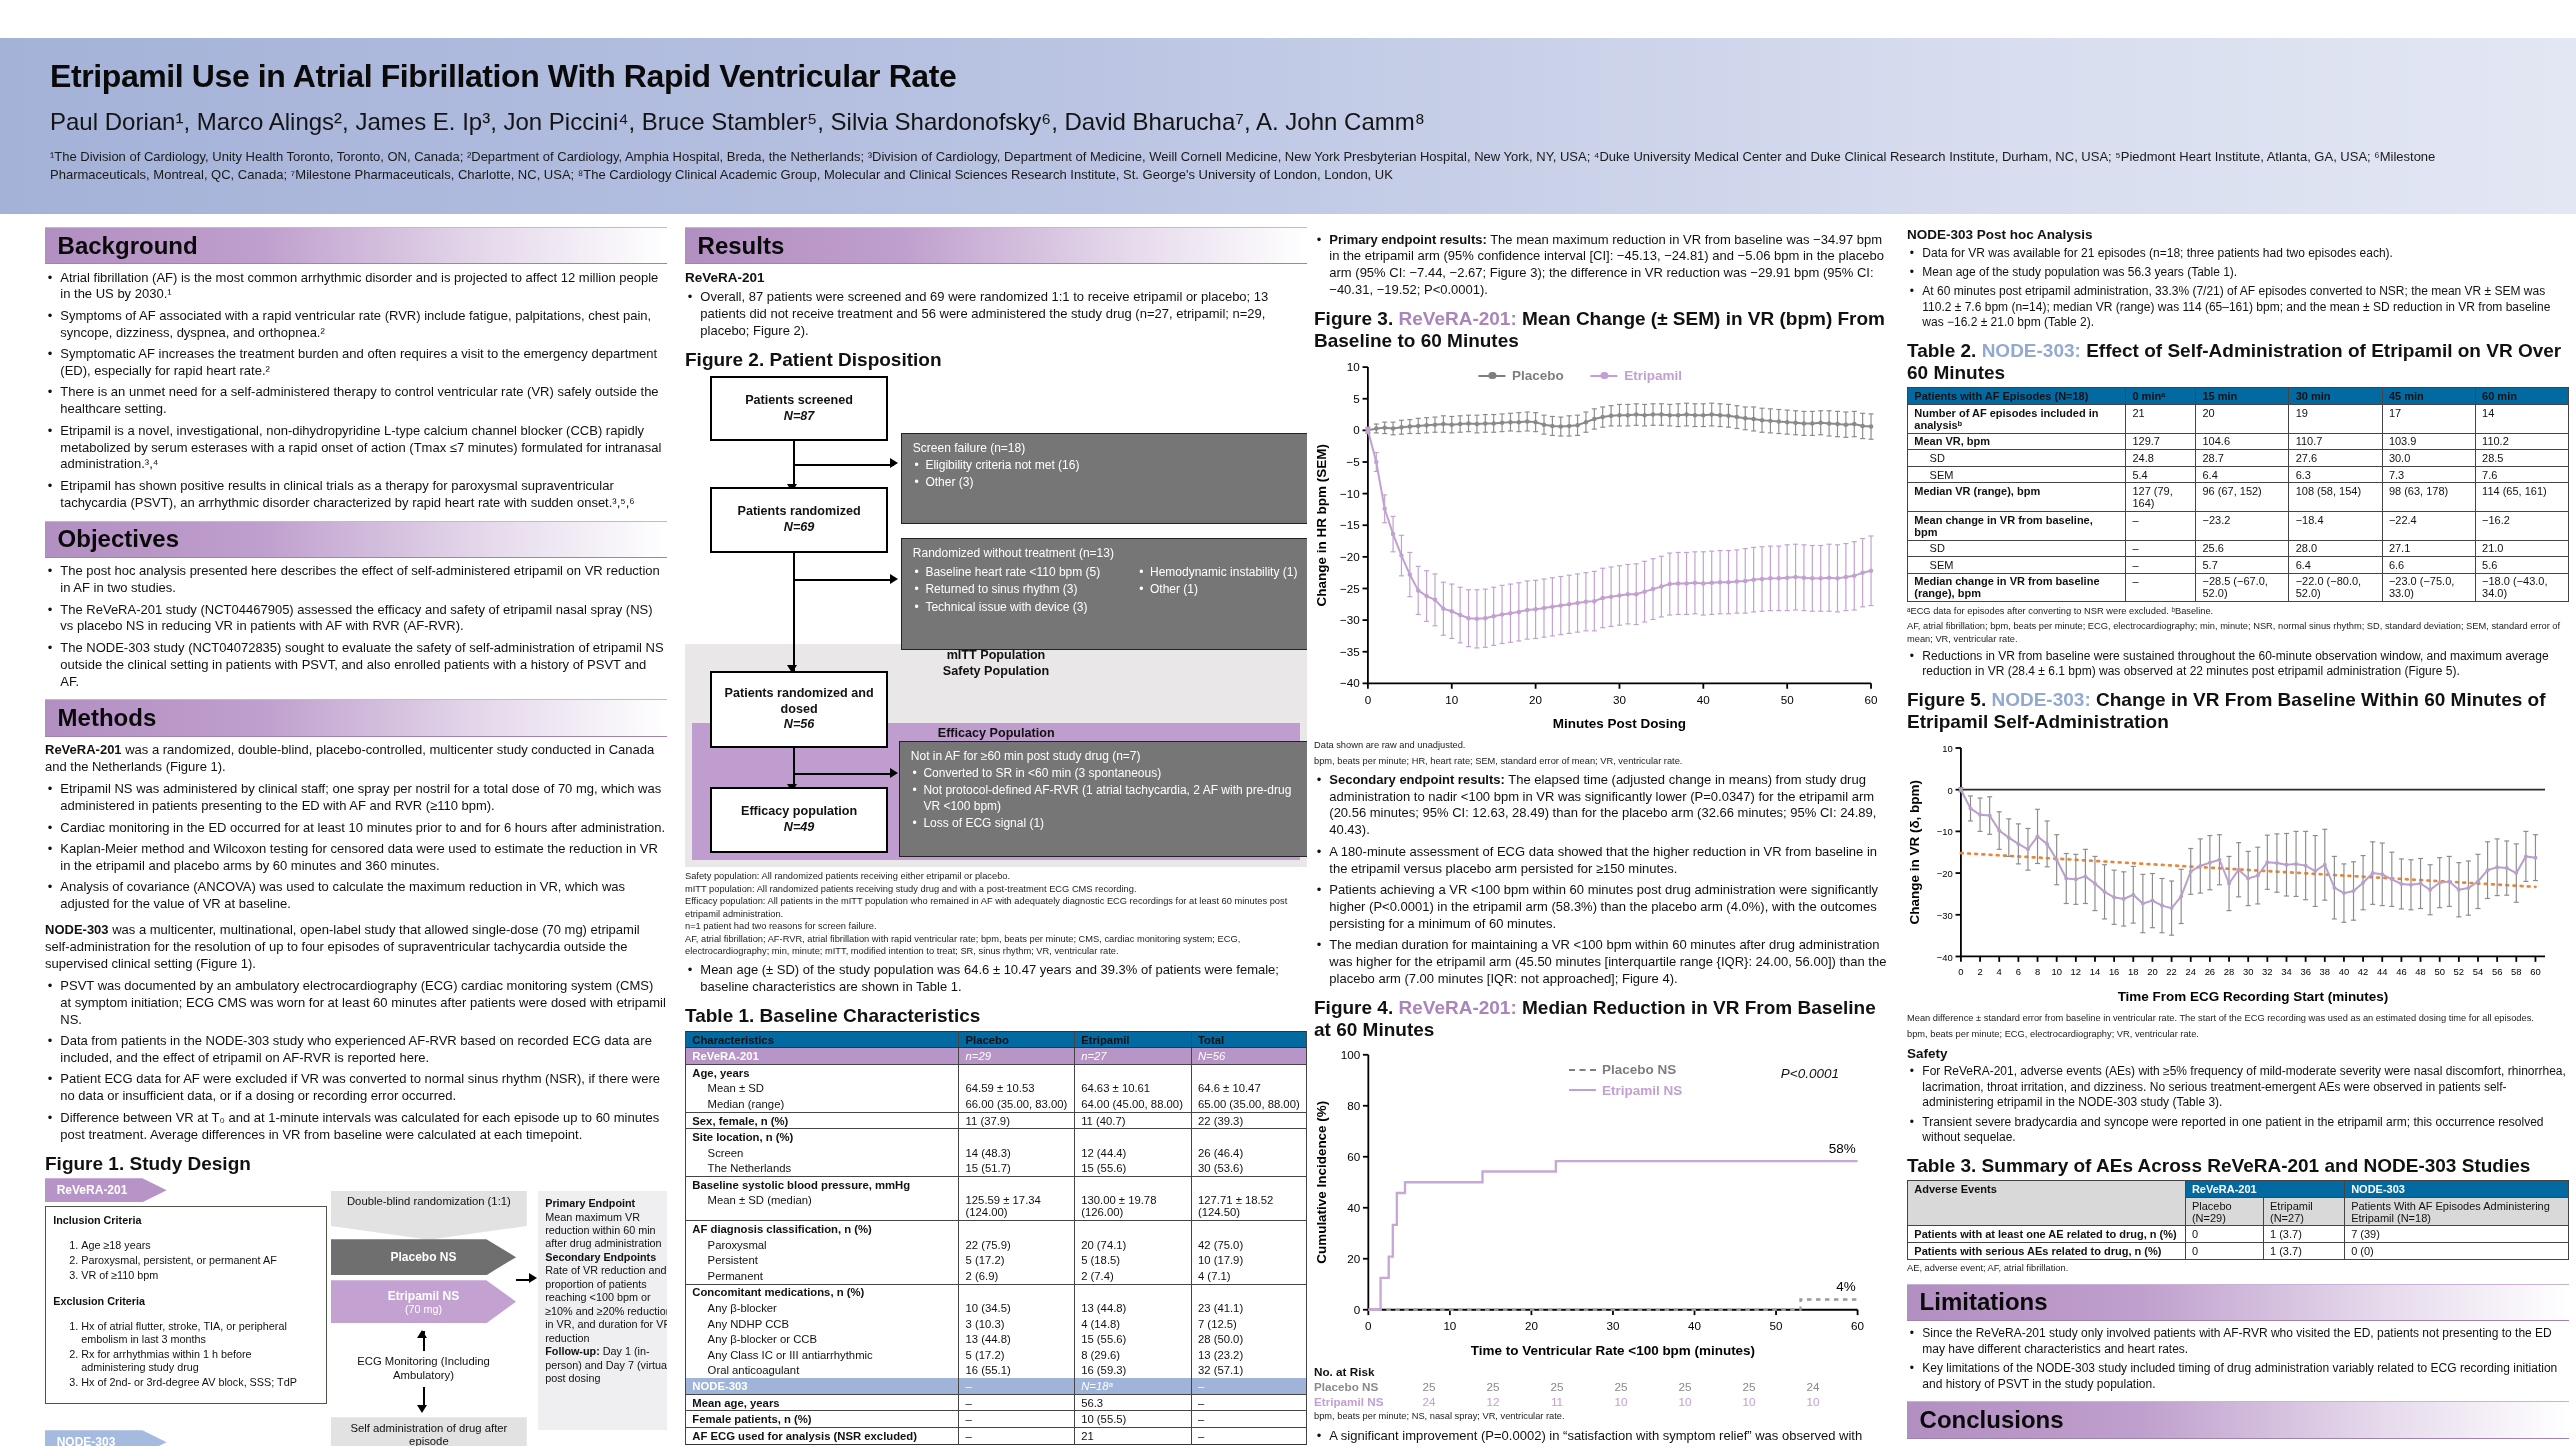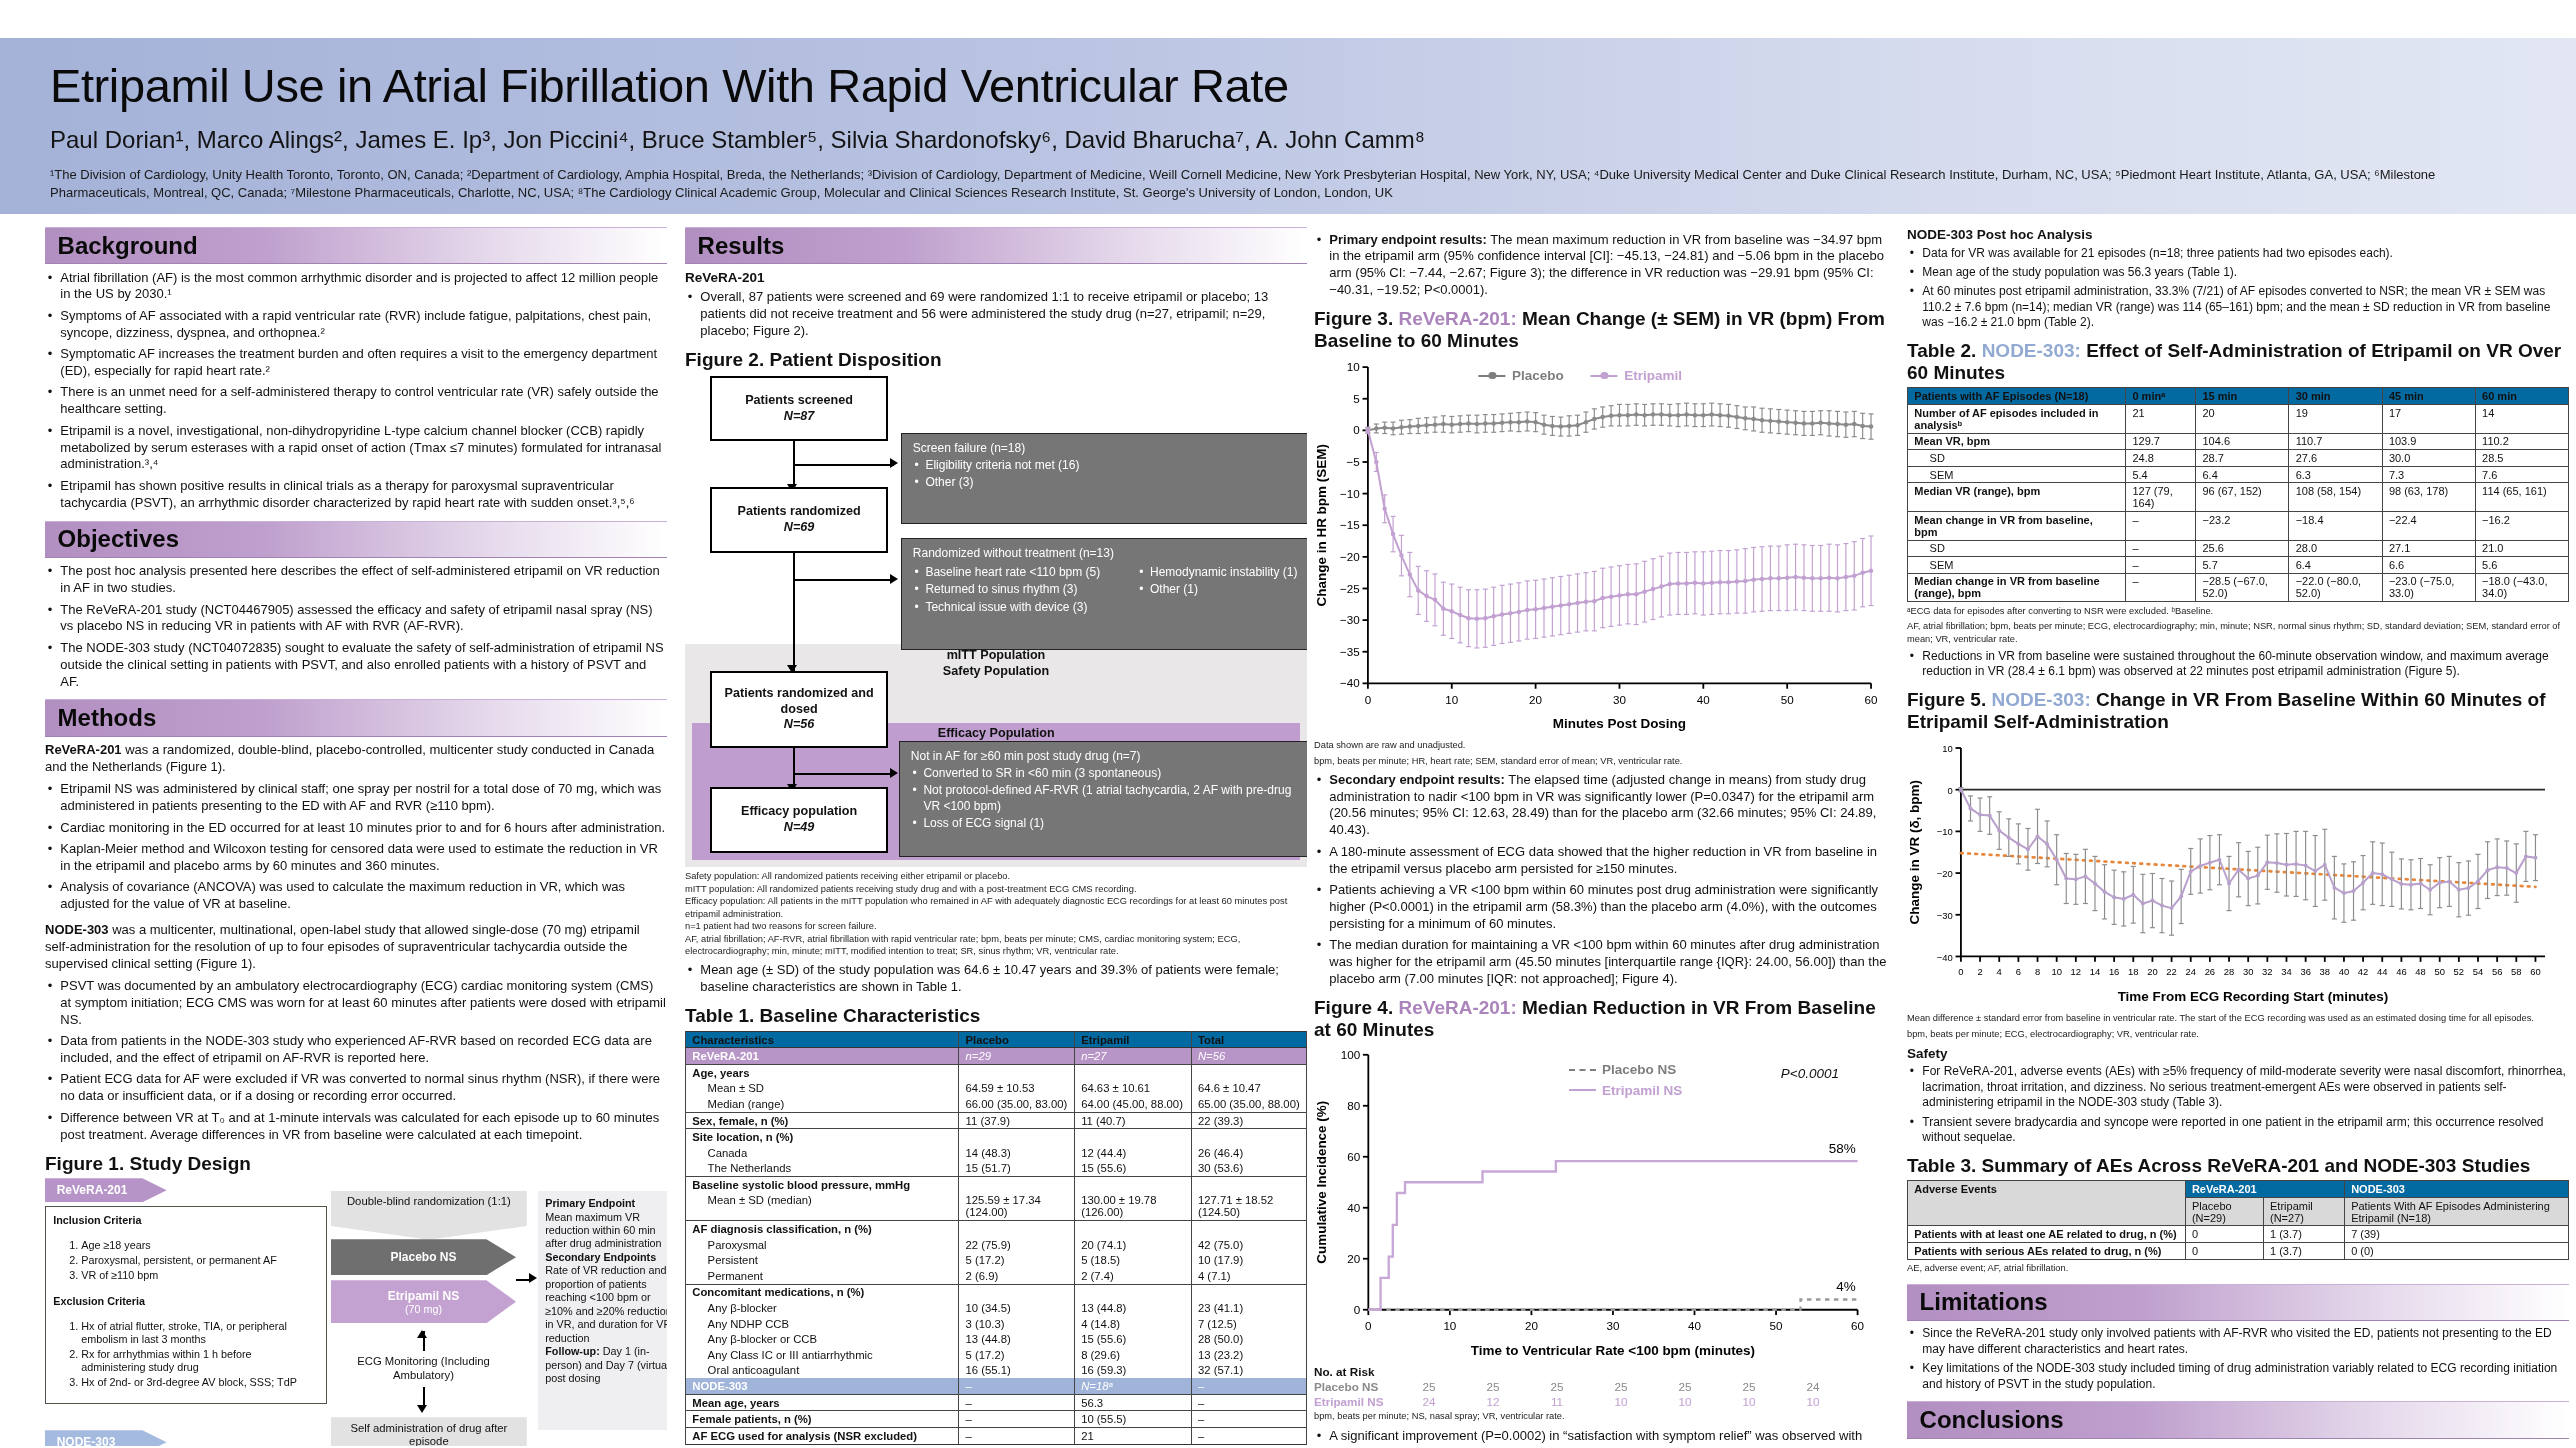--- a/index.html
+++ b/index.html
@@ -1,21 +1,21 @@
 <!DOCTYPE html>
 <html style="font-size:14.4px"><head>
 <meta charset="utf-8">
 <style>
   html,body{margin:0;padding:0;background:#f2f2f2;font-family:"Liberation Sans",sans-serif;color:#111;}
   .poster{position:relative;width:2576px;height:1449px;background:#ffffff;overflow:hidden;}
 
   
   .hband{position:absolute;left:0;top:38px;width:2576px;height:176px;
     background:linear-gradient(90deg,#a4b2d8 0%,#b9c3e2 40%,#d6dcee 75%,#e3e7f4 100%);}
-  .hband .title{margin:0;padding:20px 7px 0 50px;font-size:47px;font-weight:normal;letter-spacing:-0.4px;color:#0a0a0a;}
+  .hband .title{margin:0;padding:20px 7px 0 50px;font-size:32px;font-weight:bold;letter-spacing:-0.4px;color:#0a0a0a;}
   .hband .authors{padding:12.6px 0 0 50px;font-size:24px;color:#141414;}
   .hband .affils{padding:12.6px 54px 0 50px;font-size:13px;line-height:1.4;color:#1a1a1a;}
 
   
   .col{position:absolute;top:227px;height:1219px;overflow:hidden;}
   .col1{left:45px;width:622px;}
   .col2{left:685px;width:622px;}
   .col3{left:1314px;width:579px;}
   .col4{left:1907px;width:662px;}
 
@@ -364,21 +364,21 @@
             <td>11 (40.7)</td>
             <td>22 (39.3)</td>
           </tr>
           <tr class=" hd top">
             <td>Site location, n (%)</td>
             <td></td>
             <td></td>
             <td></td>
           </tr>
           <tr class=" ind">
-            <td>Canada</td>
+            <td>Screen</td>
             <td>14 (48.3)</td>
             <td>12 (44.4)</td>
             <td>26 (46.4)</td>
           </tr>
           <tr class=" ind">
             <td>The Netherlands</td>
             <td>15 (51.7)</td>
             <td>15 (55.6)</td>
             <td>30 (53.6)</td>
           </tr>

